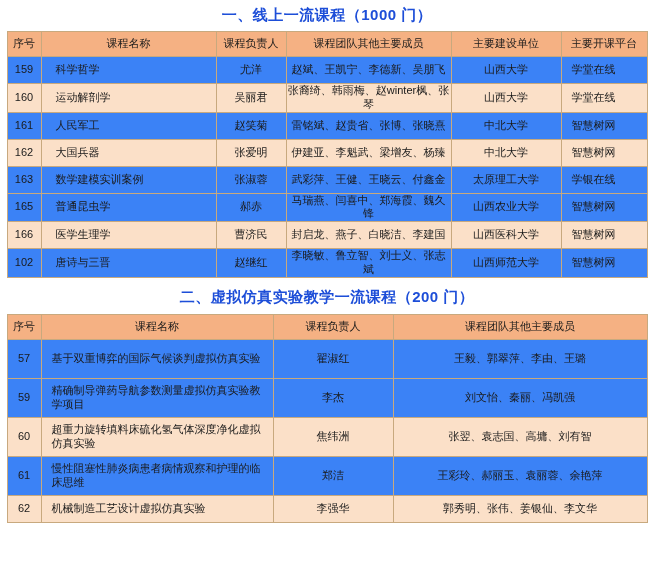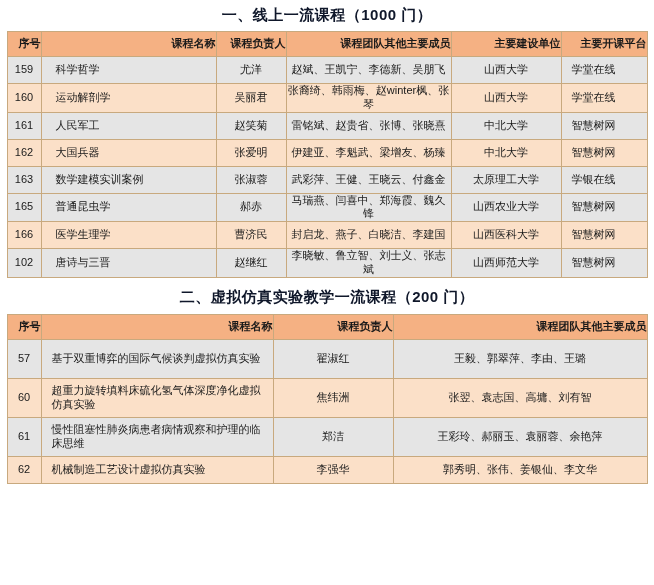--- a/index.html
+++ b/index.html
@@ -18,21 +18,21 @@
   .page {
     width: 654px;
     height: 585px;
     position: relative;
     background: #ffffff;
   }
   .section-title {
     text-align: center;
     font-weight: bold;
     font-size: 15px;
-    color: #0f172a;
+    color: #1d4ed8;
     padding: 6px 0 6px 0;
     letter-spacing: 0.5px;
   }
   .section-title.second {
     padding-top: 10px;
     padding-bottom: 7px;
   }
   table {
     border-collapse: collapse;
     width: 640px;
@@ -44,28 +44,27 @@
     padding: 0;
     height: 26px;
     vertical-align: middle;
     text-align: center;
     font-size: 11px;
     line-height: 1.25;
     overflow: hidden;
   }
   thead th {
     background: #f5b183;
-    font-weight: bold;
+    font-weight: normal;
     color: #1a1a1a;
     height: 24px;
     border-color: #c8a97e;
-    text-align: right;
   }
   tbody tr.odd td {
-    background: #e5e5e5;
+    background: #3b82f6;
   }
   tbody tr.even td {
     background: #fbe0c8;
   }
   td.name-cell {
     text-align: left;
     padding-left: 14px;
   }
   td.num-cell {
     font-size: 11px;
@@ -202,20 +201,26 @@
         <th>课程团队其他主要成员</th>
       </tr>
     </thead>
     <tbody>
       <tr class="odd">
         <td class="num-cell two-line">57</td>
         <td class="cell-left two-line">基于双重博弈的国际气候谈判虚拟仿真实验</td>
         <td class="two-line">翟淑红</td>
         <td class="two-line">王毅、郭翠萍、李由、王璐</td>
       </tr>
+      <tr class="odd">
+        <td class="num-cell two-line">59</td>
+        <td class="cell-left two-line">精确制导弹药导航参数测量虚拟仿真实验教学项目</td>
+        <td class="two-line">李杰</td>
+        <td class="two-line">刘文怡、秦丽、冯凯强</td>
+      </tr>
       <tr class="even">
         <td class="num-cell two-line">60</td>
         <td class="cell-left two-line">超重力旋转填料床硫化氢气体深度净化虚拟仿真实验</td>
         <td class="two-line">焦纬洲</td>
         <td class="two-line">张翌、袁志国、高墉、刘有智</td>
       </tr>
       <tr class="odd">
         <td class="num-cell two-line">61</td>
         <td class="cell-left two-line">慢性阻塞性肺炎病患者病情观察和护理的临床思维</td>
         <td class="two-line">郑洁</td>

